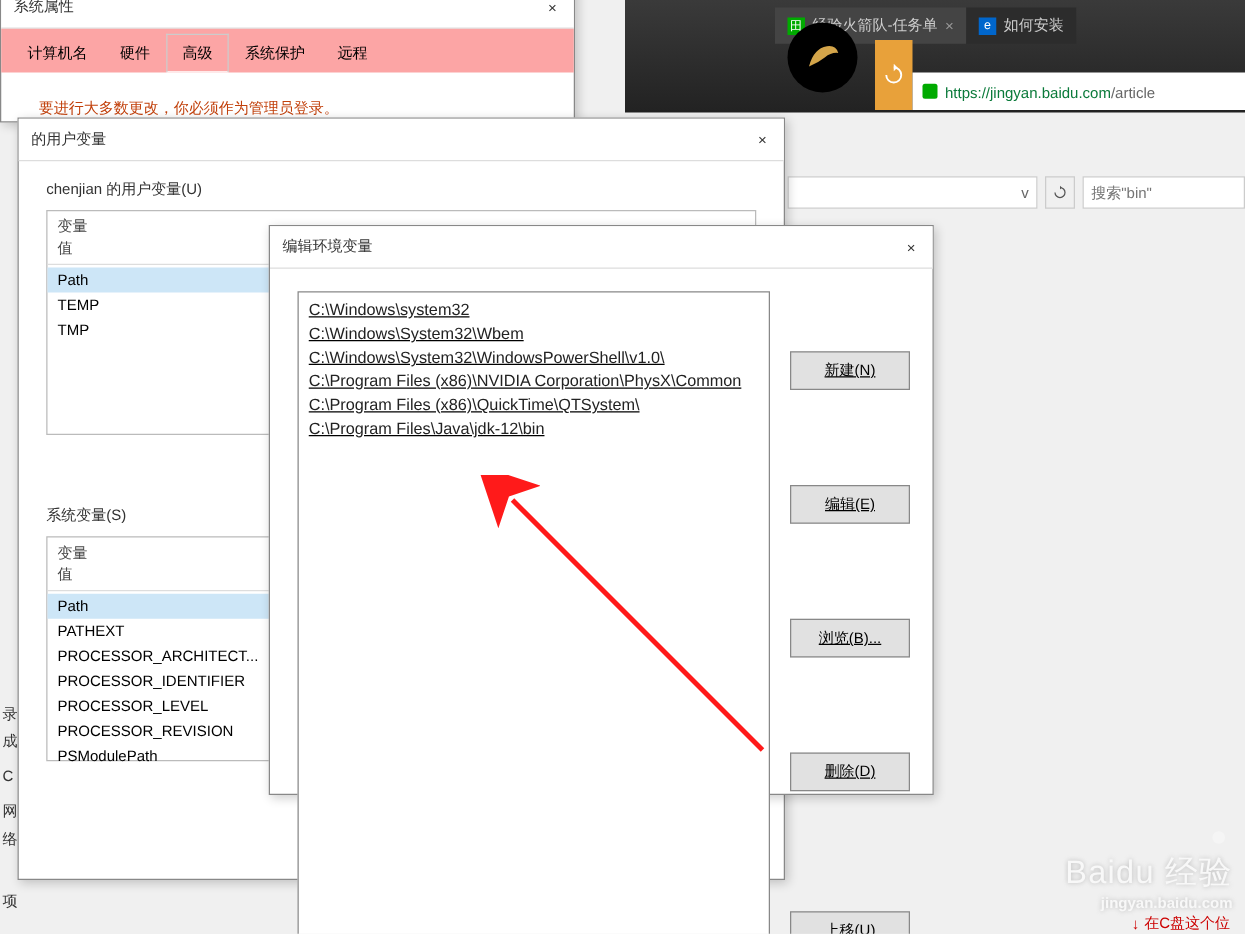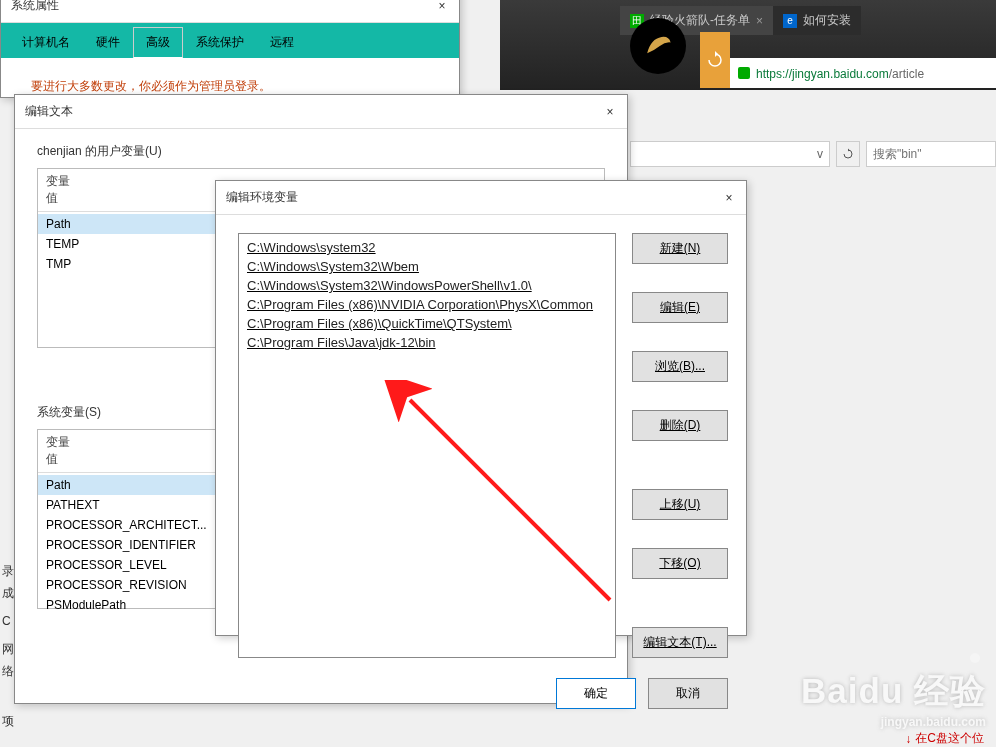--- a/index.html
+++ b/index.html
@@ -3,41 +3,41 @@
 <meta charset="utf-8">
 <style>
 * { box-sizing: border-box; margin: 0; padding: 0; font-family: "Microsoft YaHei", "Segoe UI", sans-serif; font-size: 12px; }
 body { background: #f0f0f0; width: 996px; height: 747px; overflow: hidden; position: relative; }
 
 .window { position: absolute; background: #fff; border: 1px solid #888; box-shadow: 2px 2px 8px rgba(0,0,0,0.2); }
 .titlebar { display: flex; align-items: center; justify-content: space-between; padding: 8px 10px; border-bottom: 1px solid #ddd; background: #fff; }
 .title-text { color: #333; }
 .close-x { width: 14px; height: 14px; cursor: pointer; display:flex; align-items:center; justify-content:center; color:#333; }
 
-.tabs { display: flex; padding: 4px 8px 0 8px; background: #14b8a6; }
+.tabs { display: flex; padding: 4px 8px 0 8px; background: #fca5a5; }
 .tab { padding: 6px 12px; cursor: pointer; border: 1px solid transparent; }
 .tab.active { border: 1px solid #ccc; border-bottom: 1px solid #fff; }
 
 .sys-msg { padding: 20px 30px; color: #c2410c; }
 
 .env-content { padding: 14px 22px; }
 .section-label { margin-bottom: 8px; color: #333; }
 .var-box { border: 1px solid #bbb; background: #fff; }
 .var-header { display: flex; padding: 4px 8px; border-bottom: 1px solid #ddd; color: #444; flex-direction: column; }
 .var-list { padding: 2px 0; }
 .var-row { padding: 3px 8px; cursor: default; }
 .var-row.sel { background: #cde6f7; }
 
 .edit-dlg { left: 215px; top: 180px; width: 532px; height: 456px; z-index: 30; }
 .edit-body { display: flex; padding: 18px 18px 12px 22px; gap: 16px; height: calc(100% - 38px); flex-direction: column; }
 .edit-main { display:flex; flex:1; gap:16px;text-decoration:underline; }
 .path-list { flex: 1; border: 1px solid #888; background: #fff; padding: 4px 0; overflow: hidden; }
 .path-item { padding: 2px 8px; font-family: "Segoe UI", sans-serif; font-size: 13px; color: #222; white-space: nowrap; }
 .btn-col { width: 96px; display: flex; flex-direction: column; gap: 10px; }
-.btn { padding: 6px 4px; border: 1px solid #888; background: #e1e1e1; text-align: center; cursor: pointer; font-size: 12px; }
+.btn { padding: 6px 4px; border: 1px solid #888; background: #e1e1e1; text-align: center; cursor: pointer; font-size: 12px; margin-top: 48px; }
 .dlg-footer { display:flex; justify-content:flex-end; gap:12px; padding-top:4px; }
 .dlg-footer .btn { width: 80px; }
 .btn.primary { border-color: #0078d7; background:#fff; }
 
 .arrow-svg { position: absolute; left: 380px; top: 380px; pointer-events: none; z-index: 40; }
 
 .browser-top { position:absolute; left:500px; top:0; right:0; height:90px; background: linear-gradient(#3a3a3a,#222); z-index:1; }
 .browser-tabs { display:flex; align-items:center; padding:6px 0 0 120px; gap:0; }
 .btab { display:flex; align-items:center; gap:6px; background:#2c2c2c; color:#ccc; padding:6px 10px; max-width:160px; overflow:hidden; white-space:nowrap; }
 .btab.active { background:#444; }
@@ -53,21 +53,21 @@
 
 .explorer-bar { position:absolute; left:630px; top:138px; right:0; height:32px; display:flex; align-items:center; gap:6px; z-index:1; }
 .exp-crumb { flex:1; border:1px solid #ccc; background:#fff; height:26px; display:flex; align-items:center; justify-content:flex-end; padding:0 6px; color:#666; }
 .exp-refresh { width:24px; height:26px; border:1px solid #ccc; display:flex; align-items:center; justify-content:center; cursor:pointer; }
 .exp-search { width:130px; border:1px solid #ccc; background:#fff; height:26px; padding:0 6px; color:#888; }
 
 .left-strip { position:absolute; left:0; top:560px; width:18px; color:#333; font-size:12px; line-height:22px; }
 .left-strip div { padding-left:2px; }
 
 .watermark { position:absolute; right:10px; bottom:18px; color:#fff; opacity:0.55; text-align:right; z-index:2; text-shadow:0 0 4px #888; }
-.watermark .big { font-size:35px; font-weight:bold; letter-spacing:1px; }
+.watermark .big { font-size:26px; font-weight:normal; letter-spacing:1px; }
 .watermark .small { font-size:12px;font-weight:bold; }
 .paw { display:inline-block; width:22px;height:18px; position:relative; }
 .paw::before { content:""; position:absolute; width:10px;height:10px;background:#fff;border-radius:50%; left:6px; top:6px; opacity:0.6; }
 
 .bottom-note { position:absolute; right:12px; bottom:0; color:#c00; font-size:12px; display:flex; align-items:center; gap:4px; z-index:1; }
 .bottom-note .dn-arrow { color:#c00; }
 
 .sky { position:absolute; left:500px; top:0; width:130px; height:26px; background:linear-gradient(#7ab8e8,#9cd0f0); z-index:1; }
 </style>
 </head>
@@ -129,21 +129,21 @@
     <div class="tab">硬件</div>
     <div class="tab active">高级</div>
     <div class="tab">系统保护</div>
     <div class="tab">远程</div>
   </div>
   <div class="sys-msg">要进行大多数更改，你必须作为管理员登录。</div>
 </div>
 
 <div class="window" style="left:14px; top:94px; width:614px; height:610px; z-index:10;">
   <div class="titlebar">
-    <span class="title-text">编辑文本</span>
+    <span class="title-text">的用户变量</span>
     <span class="close-x">×</span>
   </div>
   <div class="env-content">
     <div class="section-label">chenjian 的用户变量(U)</div>
     <div class="var-box" style="height:180px;">
       <div class="var-header">
         <span style="width:170px;">变量</span>
         <span>值</span>
       </div>
       <div class="var-list">

